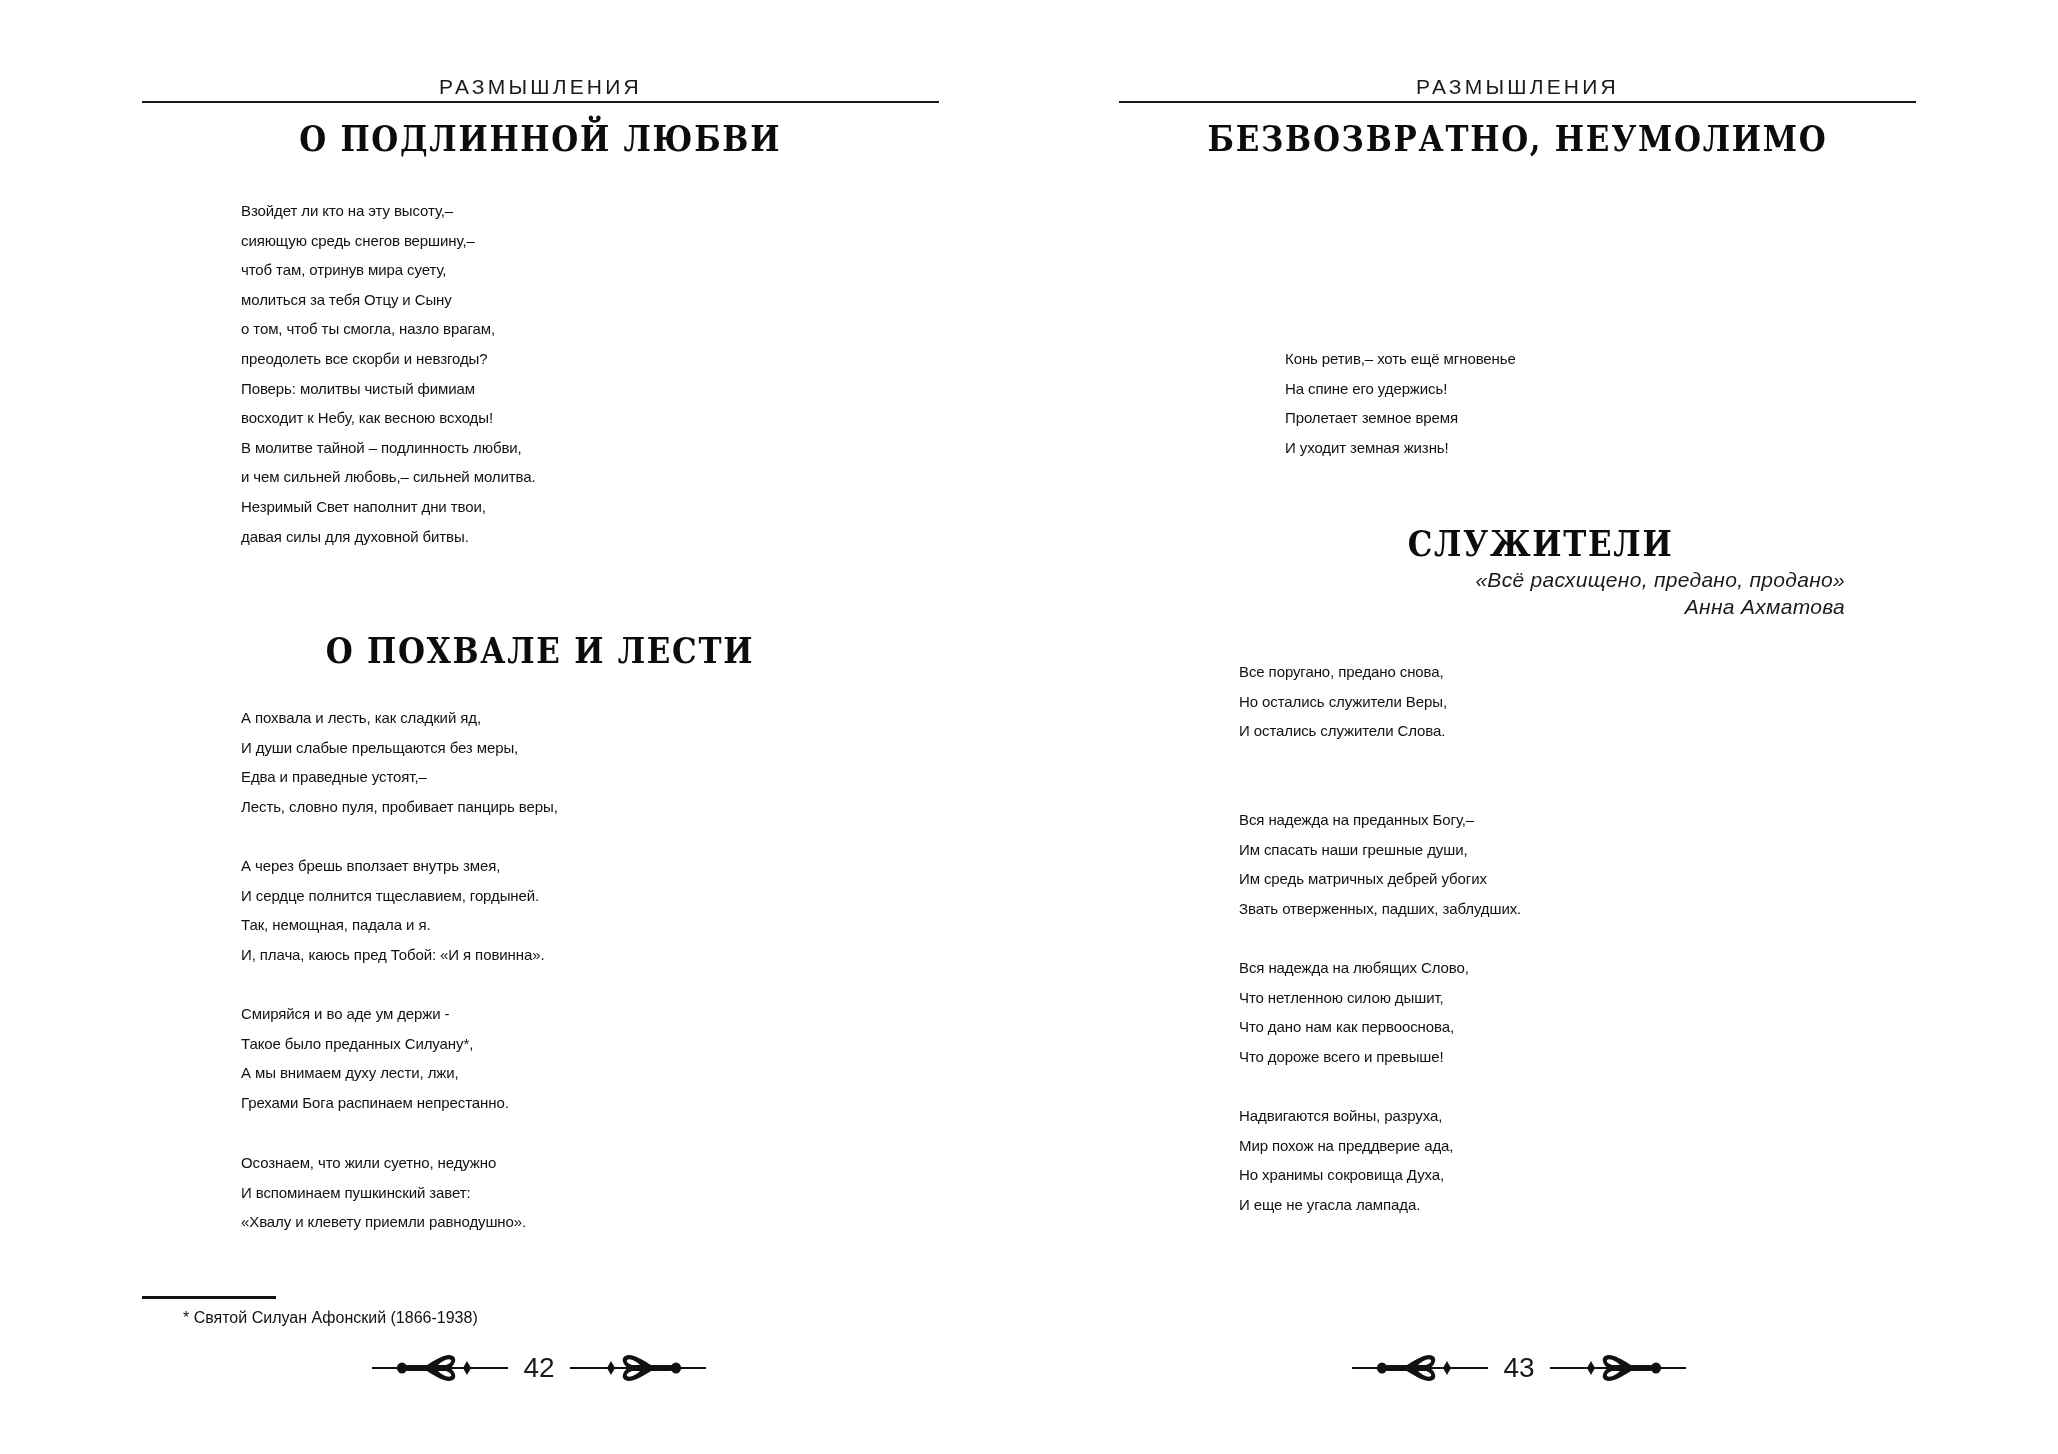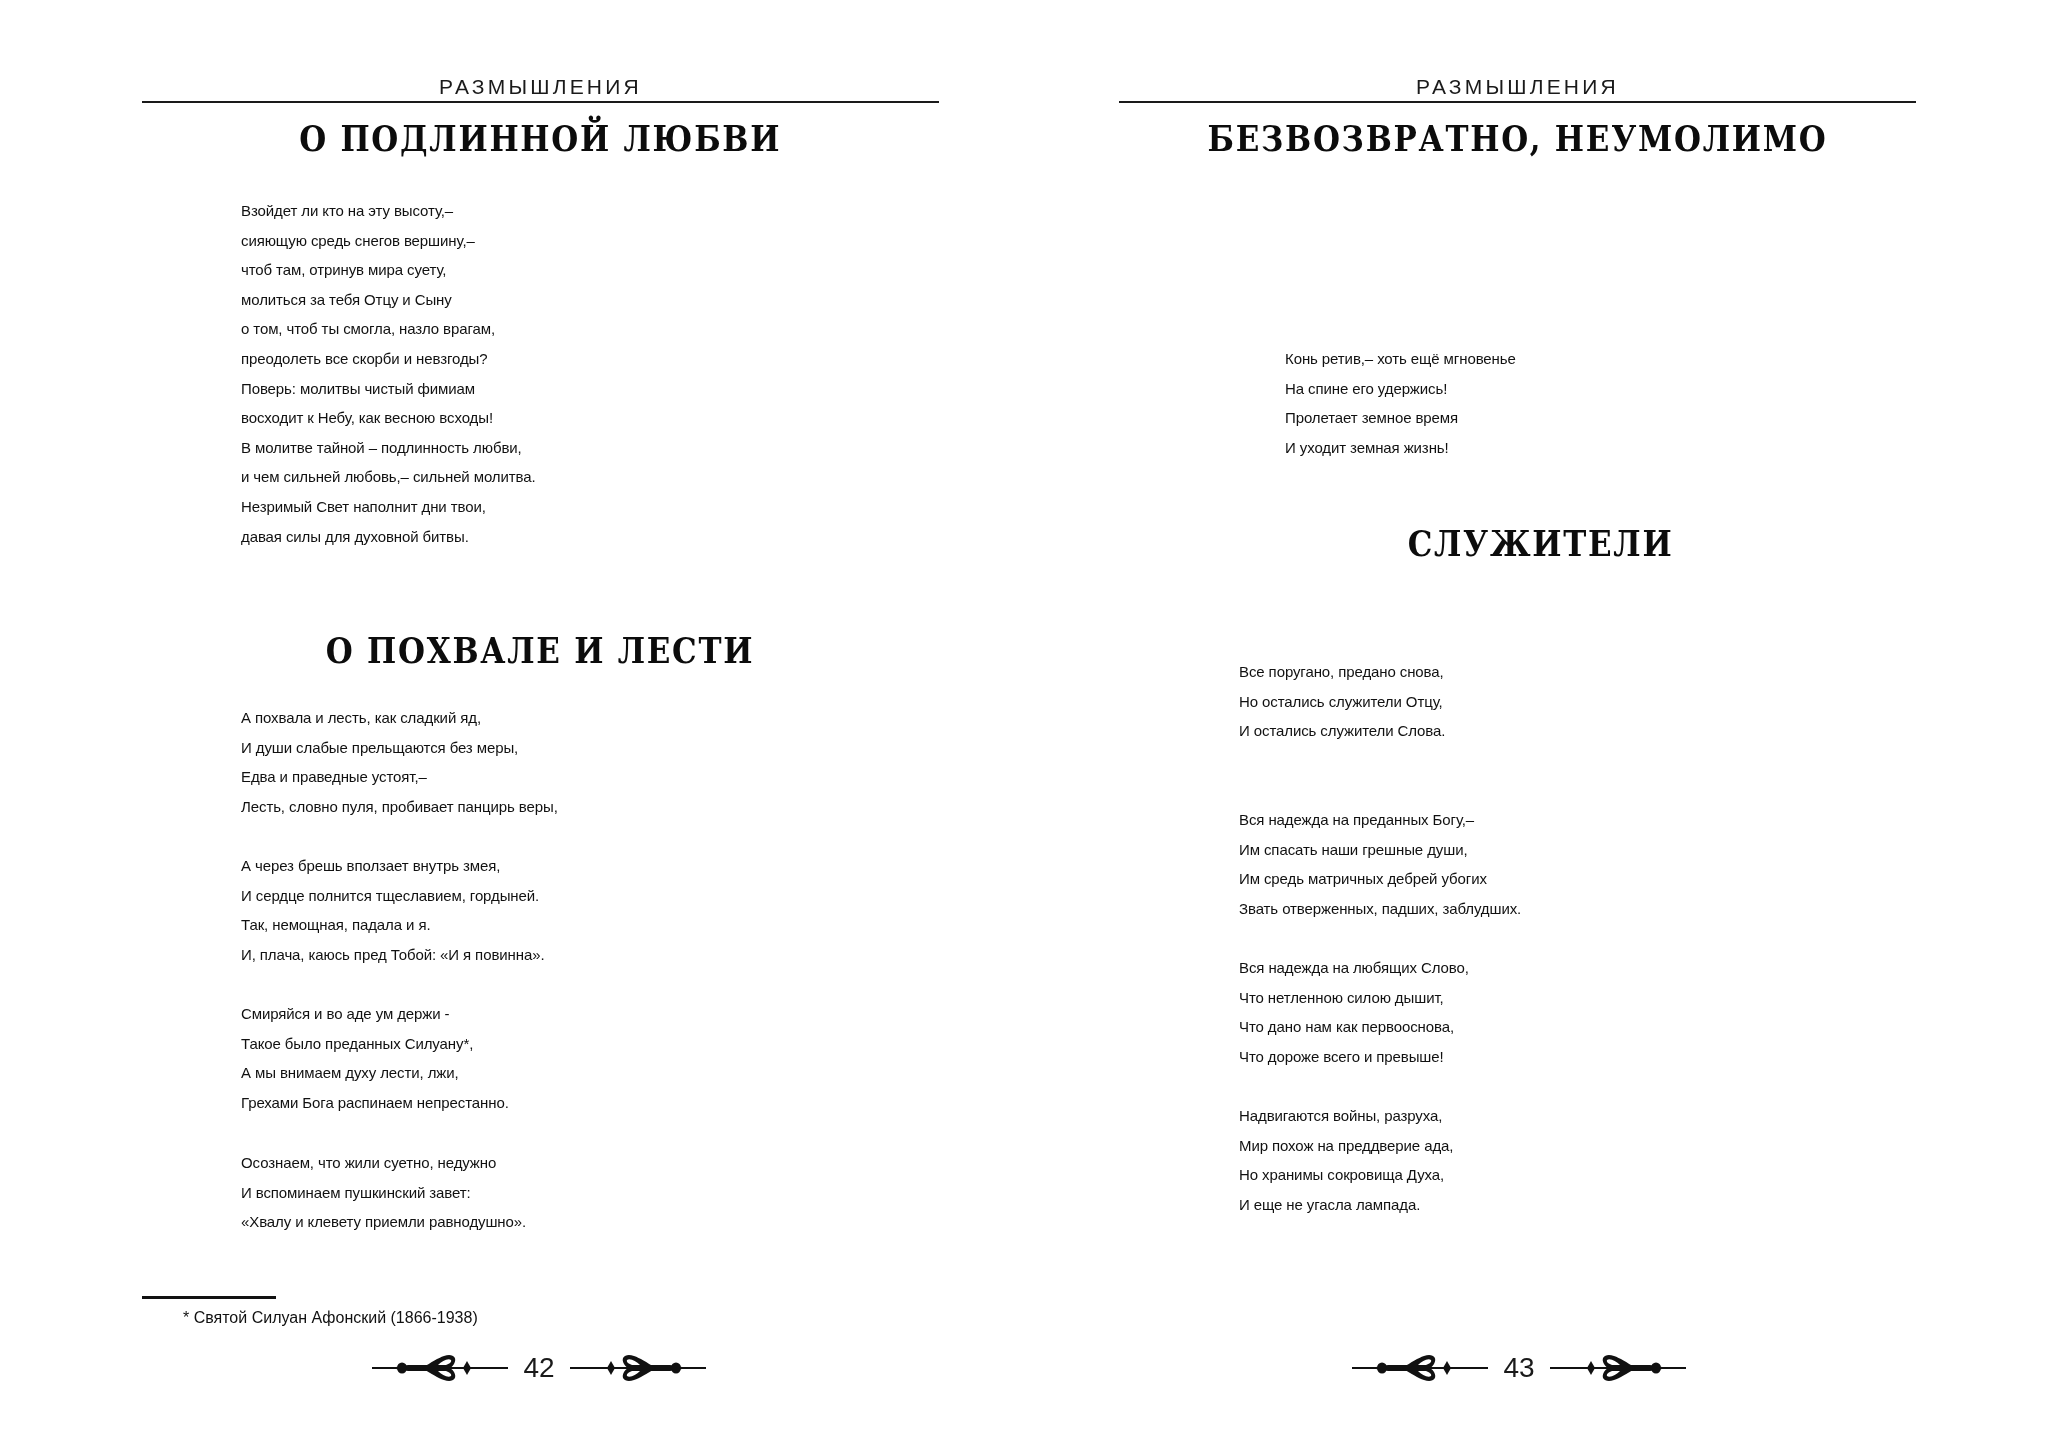--- a/index.html
+++ b/index.html
@@ -211,23 +211,27 @@
   <div class="stanza" style="left:166px; top:344px;">
     <span class="line">Конь ретив,– хоть ещё мгновенье</span>
     <span class="line">На спине его удержись!</span>
     <span class="line">Пролетает земное время</span>
     <span class="line">И уходит земная жизнь!</span>
   </div>
 
   <div class="title" style="top:523px; left:267px; width:276px;">
     <span>СЛУЖИТЕЛИ</span>
   </div>
+  <div class="epigraph" style="left:230px; width:496px; top:566px;">
+    <div>«Всё расхищено, предано, продано»</div>
+    <div>Анна Ахматова</div>
+  </div>
   <div class="stanza" style="left:120px; top:657px;">
     <span class="line">Все поругано, предано снова,</span>
-    <span class="line">Но остались служители Отцу,</span>
+    <span class="line">Но остались служители Веры,</span>
     <span class="line">И остались служители Слова.</span>
   </div>
   <div class="stanza" style="left:120px; top:805px;">
     <span class="line">Вся надежда на преданных Богу,–</span>
     <span class="line">Им спасать наши грешные души,</span>
     <span class="line">Им средь матричных дебрей убогих</span>
     <span class="line">Звать отверженных, падших, заблудших.</span>
   </div>
   <div class="stanza" style="left:120px; top:953px;">
     <span class="line">Вся надежда на любящих Слово,</span>

